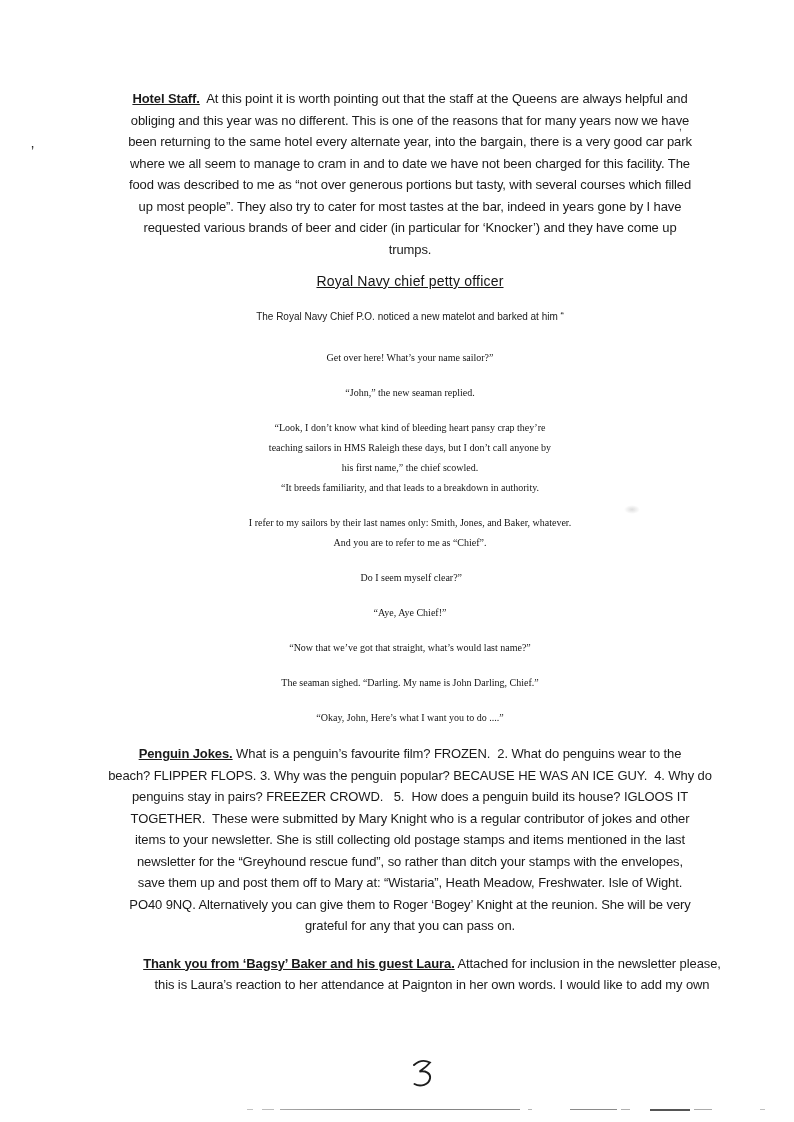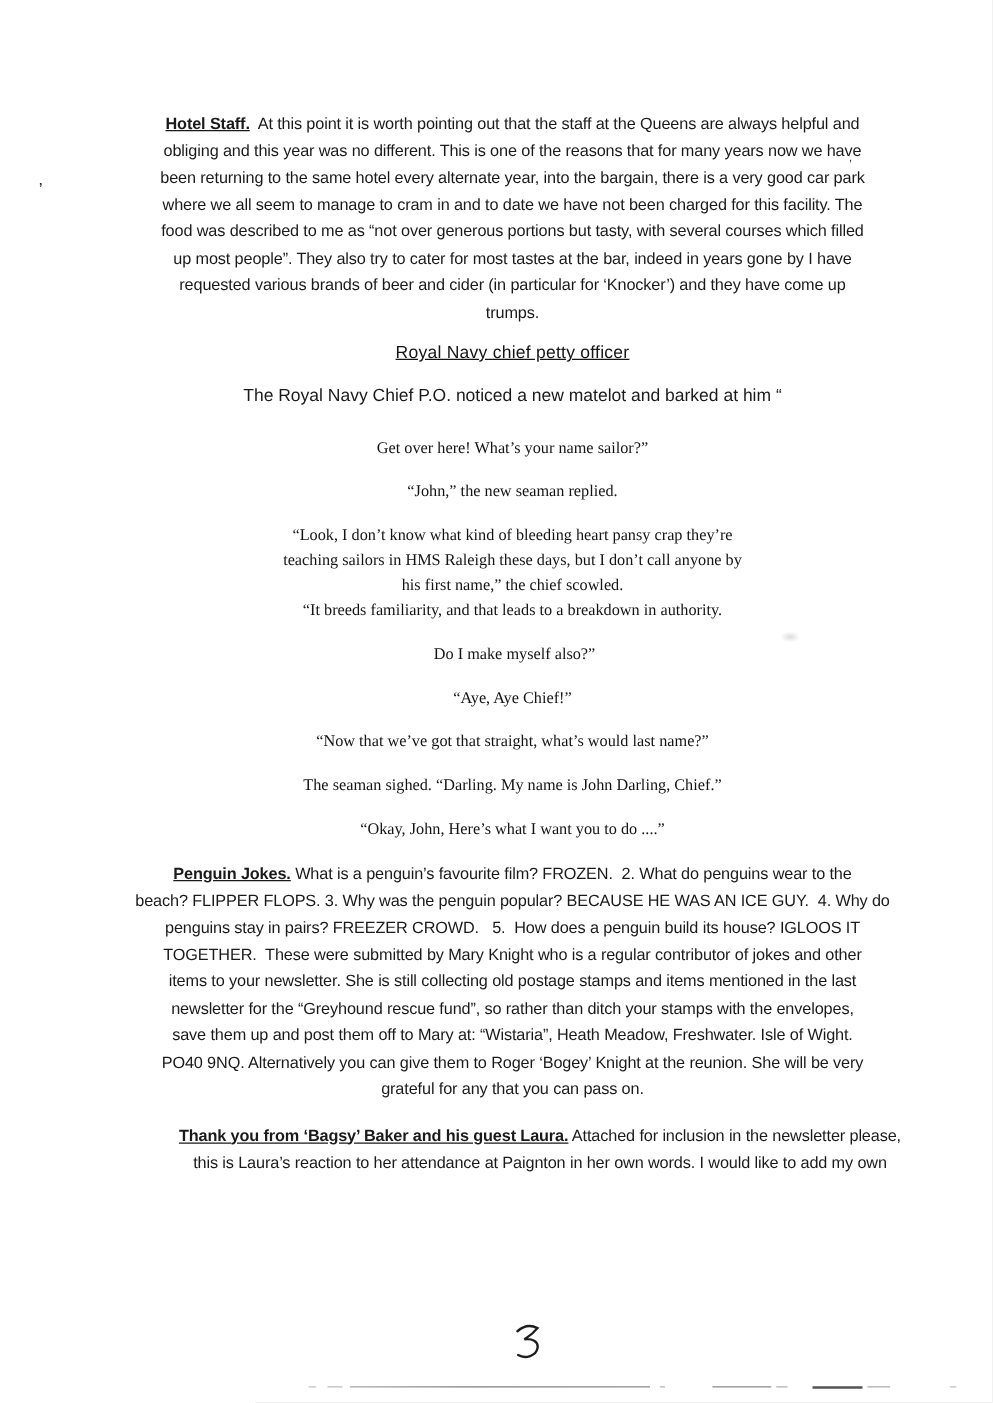--- a/index.html
+++ b/index.html
@@ -34,30 +34,30 @@
   }
   .section-heading {
     font-size: 14px;
     font-weight: 400;
     letter-spacing: 0.2px;
     text-decoration: underline;
     margin: 13px 0 0 0;
     color: #151515;
   }
   .subheading {
-    font-size: 14px;
+    font-size: 10px;
     line-height: 21px;
     margin: 17px 0 0 0;
     white-space: pre;
     color: #1a1a1a;
   }
   .joke-block { margin-top: 21px; }
   .joke-block p {
     font-family: "Liberation Serif", serif;
-    font-size: 13px;
+    font-size: 10px;
     line-height: 20px;
     margin: 0 0 15px 0;
     white-space: pre;
     color: #141414;
   }
   .penguin-para { }
   .thankyou-para { margin-top: 16px; margin-left: 44px; }
 
   .page-number {
     position: absolute;
@@ -125,21 +125,23 @@
 
     <p class="subheading">The Royal Navy Chief P.O. noticed a new matelot and barked at him “</p>
 
     <div class="joke-block">
       <p>Get over here! What’s your name sailor?”</p>
       <p>“John,” the new seaman replied.</p>
       <p>“Look, I don’t know what kind of bleeding heart pansy crap they’re
 teaching sailors in HMS Raleigh these days, but I don’t call anyone by
 his first name,” the chief scowled.
 “It breeds familiarity, and that leads to a breakdown in authority.</p>
-      <p> Do I make myself also?”</p>
+      <p>I refer to my sailors by their last names only: Smith, Jones, and Baker, whatever.
+And you are to refer to me as “Chief”.</p>
+      <p> Do I seem myself clear?”</p>
       <p>“Aye, Aye Chief!”</p>
       <p>“Now that we’ve got that straight, what’s would last name?”</p>
       <p>The seaman sighed. “Darling. My name is John Darling, Chief.”</p>
       <p>“Okay, John, Here’s what I want you to do ....”</p>
     </div>
 
     <p class="sans-para penguin-para"><span class="lead">Penguin Jokes.</span><span> What is a penguin’s favourite film? FROZEN.  2. What do penguins wear to the
 beach? FLIPPER FLOPS. 3. Why was the penguin popular? BECAUSE HE WAS AN ICE GUY.  4. Why do
 penguins stay in pairs? FREEZER CROWD.   5.  How does a penguin build its house? IGLOOS IT
 TOGETHER.  These were submitted by Mary Knight who is a regular contributor of jokes and other

